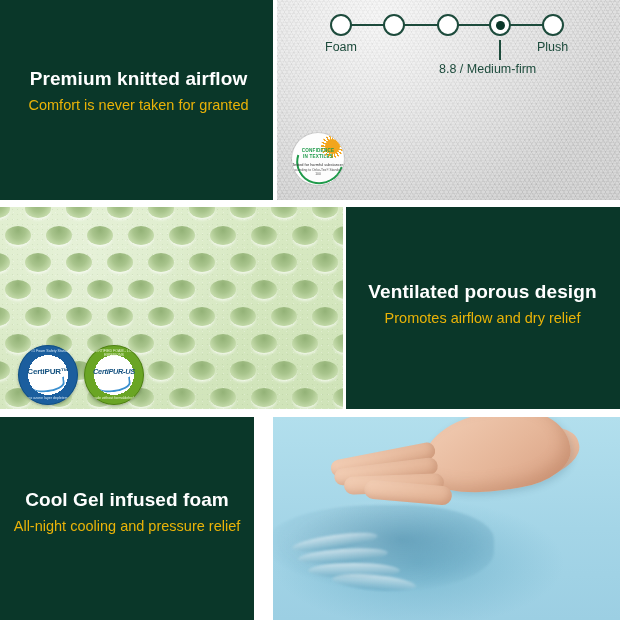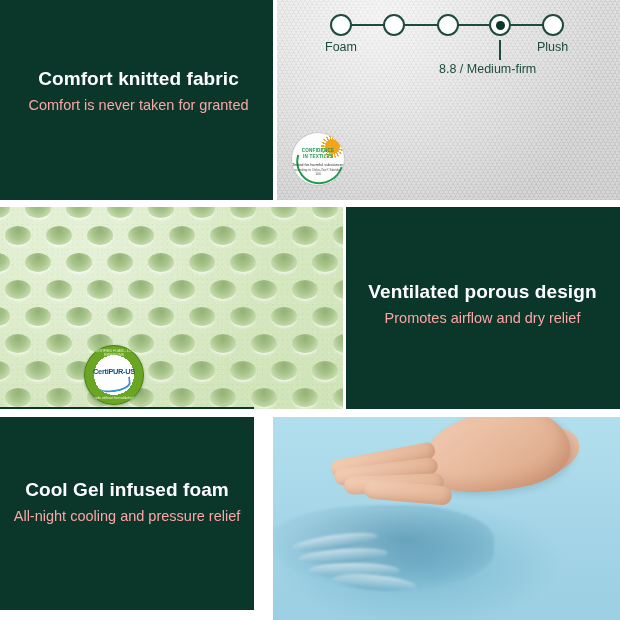--- a/index.html
+++ b/index.html
@@ -8,21 +8,21 @@
 
   .sheet{position:relative;width:620px;height:620px;background:#ffffff;}
 
   
   .panel{position:absolute;overflow:hidden;}
   .dark{background:#0a3729;}
 
   .copy{position:absolute;left:0;right:0;text-align:center;}
   .copy .hd{color:#ffffff;font-size:19px;font-weight:bold;letter-spacing:.1px;
             margin:0 0 7px 0;line-height:1.15;}
-  .copy .sb{color:#fca5a5;font-size:14.5px;font-weight:400;margin:4px;line-height:1.2;}
+  .copy .sb{color:#eab308;font-size:14.5px;font-weight:400;margin:4px;line-height:1.2;}
 
   
   #row1-left{left:0;top:0;width:277px;height:200px;}
   #row1-left .copy{top:68px;}
   #row1-right{left:277px;top:0;width:343px;height:200px;
     background:#e9e9e9;}
   .knit{position:absolute;inset:0;
     background-image:
       repeating-linear-gradient(60deg, rgba(0,0,0,.055) 0 1px, rgba(255,255,255,0) 1px 4px),
       repeating-linear-gradient(-60deg, rgba(0,0,0,.05) 0 1px, rgba(255,255,255,0) 1px 4px),
@@ -93,37 +93,37 @@
         border-bottom:2.6px solid #3a8fcf;border-right:2.6px solid #3a8fcf;
         border-radius:0 0 60% 40%;transform:rotate(-6deg);}
   #cert1 .mt{position:absolute;left:0;right:0;top:4px;text-align:center;font-size:3.6px;color:#cfe4f5;}
   #cert1 .mb{position:absolute;left:0;right:0;bottom:5px;text-align:center;font-size:3.6px;color:#cfe4f5;}
 
   #cert2{left:84px;top:345px;width:60px;height:60px;
         background:radial-gradient(circle at 50% 50%, #ffffff 0 47%, #6aa524 47% 100%);
         box-shadow:0 1px 3px rgba(0,0,0,.28);}
   #cert2 .ring{position:absolute;inset:0;border-radius:50%;border:1.5px solid #4f7d1a;box-sizing:border-box;}
   #cert2 .nm{position:absolute;left:0;right:0;top:22px;text-align:center;font-size:7.4px;
-        font-weight:bold;color:#14517f;letter-spacing:-.3px;}
+        font-weight:bold;color:#14517f;letter-spacing:-.3px;font-style:italic;}
   #cert2 .sw{position:absolute;left:15px;top:33px;width:30px;height:12px;
         border-bottom:2.6px solid #3a8fcf;border-right:2.6px solid #3a8fcf;
         border-radius:0 0 60% 40%;transform:rotate(-6deg);}
   #cert2 .mt{position:absolute;left:0;right:0;top:4px;text-align:center;font-size:3.6px;color:#e6f3d2;}
   #cert2 .mb{position:absolute;left:0;right:0;bottom:5px;text-align:center;font-size:3.6px;color:#e6f3d2;}
 
   #cert3{left:150px;top:345px;width:60px;height:60px;background:#ffffff;
         box-shadow:0 1px 3px rgba(0,0,0,.28);}
   #cert3 .ring{position:absolute;inset:0;border-radius:50%;border:1px solid #dddddd;box-sizing:border-box;}
   #cert3 .nm{position:absolute;left:0;right:0;top:20px;text-align:center;font-size:17px;
         font-weight:bold;color:#6e6e6e;letter-spacing:-.5px;font-family:"Liberation Serif",serif;}
   #cert3 .bar1{position:absolute;left:11px;top:38px;width:38px;height:2px;background:#ec6607;}
   #cert3 .bar2{position:absolute;left:44px;top:20px;width:2px;height:22px;background:#ec6607;}
 
   
-  #row3-left{left:0;top:407px;width:254px;height:203px;}
+  #row3-left{left:0;top:417px;width:254px;height:203px;}
   #row3-left .copy{top:72px;}
   #row3-right{left:272px;top:417px;width:348px;height:203px;background:#a9d9e9;}
   .gel{position:absolute;inset:0;
     background:
       radial-gradient(ellipse 60% 45% at 42% 72%, rgba(70,150,180,.40), rgba(70,150,180,0) 70%),
       radial-gradient(ellipse 40% 30% at 30% 62%, rgba(255,255,255,.35), rgba(255,255,255,0) 70%),
       linear-gradient(180deg,#b2dfed 0%,#a4d5e7 55%,#9ccfe3 100%);}
   .gel .grain{position:absolute;inset:0;opacity:.55;
     background-image:
       radial-gradient(rgba(255,255,255,.75) .55px, transparent .65px),
@@ -152,21 +152,21 @@
 
   .divider{position:absolute;background:#ffffff;}
 </style>
 </head>
 <body>
 
 <div class="sheet">
 
   <div class="panel dark" id="row1-left">
     <div class="copy">
-      <p class="hd">Comfort knitted fabric</p>
+      <p class="hd">Premium knitted airflow</p>
       <p class="sb">Comfort is never taken for granted</p>
     </div>
   </div>
 
   <div class="panel" id="row1-right">
     <div class="knit"></div>
   </div>
 
   <div id="firmness">
     <div class="fline"></div>
@@ -272,20 +272,27 @@
       </div>
   </div>
 
   <div class="panel dark" id="row2-right">
     <div class="copy">
       <p class="hd">Ventilated porous design</p>
       <p class="sb">Promotes airflow and dry relief</p>
     </div>
   </div>
 
+  <div class="cert" id="cert1">
+    <div class="ring"></div>
+    <div class="mt">The #1 Foam Safety Standard</div>
+    <div class="nm">CertiPUR™</div>
+    <div class="sw"></div>
+    <div class="mb">no ozone layer depleters</div>
+  </div>
 
   <div class="cert" id="cert2">
     <div class="ring"></div>
     <div class="mt">CERTIFIED FOAM - LOW EMISSIONS</div>
     <div class="nm">CertiPUR-US</div>
     <div class="sw"></div>
     <div class="mb">made without formaldehyde</div>
   </div>
 
 

